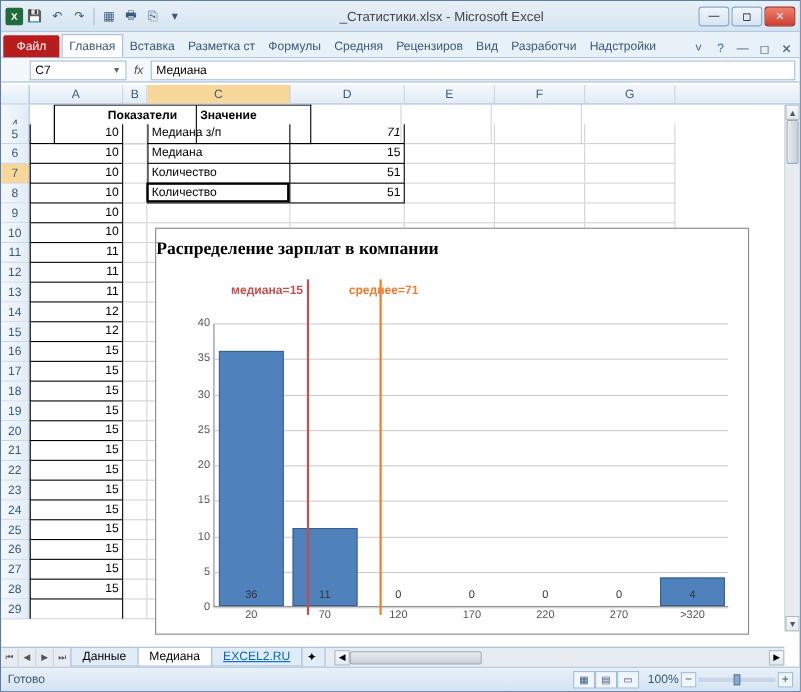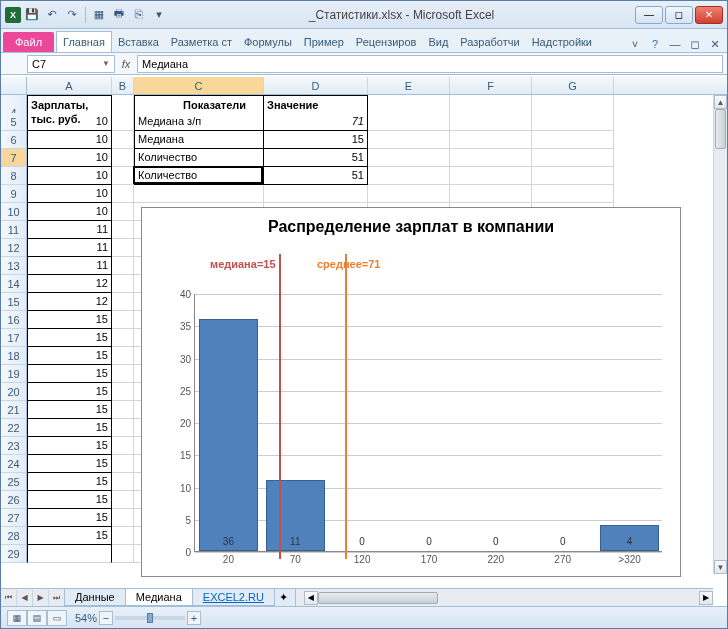--- a/index.html
+++ b/index.html
@@ -11,21 +11,21 @@
   .excel-icon { width: 16px; height: 16px; background: #1f6b3a; border-radius: 2px; display: inline-flex; align-items: center; justify-content: center; color: #fff; font-size: 9px; font-weight: bold; }
   .qat-btn { width: 18px; height: 18px; display: flex; align-items: center; justify-content: center; cursor: pointer; color: #3a5a7a; }
   .qat-sep { width: 1px; height: 16px; background: #a6bdd8; margin: 0 2px; }
   .title-text { flex: 1; text-align: center; font-size: 12px; color: #444; }
   .win-controls { display: flex; gap: 2px; }
   .win-btn { width: 28px; height: 18px; background: linear-gradient(#f0f5fa, #d6e4f2); border: 1px solid #8aa8c8; border-radius: 3px; display: flex; align-items: center; justify-content: center; cursor: pointer; font-size: 10px; }
   .win-btn.close { background: linear-gradient(#f08070, #d04030); color: #fff; border-color: #a03020; }
   
   
   .ribbon-tabs { height: 24px; background: #e8f0f8; display: flex; align-items: flex-end; padding-left: 2px; border-bottom: 1px solid #a6bdd8; }
-  .file-tab { background: #ec4899; color: #fff; padding: 4px 12px; font-size: 11px; border-radius: 2px 2px 0 0; cursor: pointer; margin-right: 2px; text-align: right; }
+  .file-tab { background: #b91c1c; color: #fff; padding: 4px 12px; font-size: 11px; border-radius: 2px 2px 0 0; cursor: pointer; margin-right: 2px; text-align: right; }
   .ribbon-tab { padding: 4px 6px; font-size: 11px; color: #3a5a7a; cursor: pointer; white-space: nowrap; }
   .ribbon-tab.active { background: #fff; border: 1px solid #a6bdd8; border-bottom: none; }
   .ribbon-right { margin-left: auto; display: flex; align-items: center; gap: 4px; padding-right: 4px; }
   .rb-icon { width: 16px; height: 16px; display: flex; align-items: center; justify-content: center; color: #3a5a7a; cursor: pointer; }
   
   
   .formula-row { height: 22px; display: flex; align-items: center; border-bottom: 1px solid #a6bdd8; background: #f4f8fc; }
   .name-box { width: 88px; height: 18px; border: 1px solid #a6bdd8; background: #fff; margin-left: 26px; padding: 0 4px; display: flex; align-items: center; justify-content: space-between; font-size: 11px; }
   .nb-drop { font-size: 8px; color: #666; }
   .fx-label { width: 22px; text-align: center; font-style: italic; color: #555; }
@@ -54,21 +54,21 @@
   .cell.bmed-b { border-bottom: 1px solid #000; }
   .cell.bmed-r { border-right: 1px solid #000; }
   
   .row4 .cell { height: 36px; line-height: 14px; padding-top: 2px; }
   .row4 .row-h { height: 36px; line-height: 36px; }
   
   .active-cell-border { position: absolute; border: 2px solid #000; pointer-events: none; }
   
   
   .chart-box { position: absolute; left: 140px; top: 130px; width: 540px; height: 370px; background: #fff; border: 1px solid #888; }
-  .chart-title { text-align: center; font-weight: bold; font-size: 16px; padding: 10px 0 6px; font-family: Liberation Sans, sans-serif; }
+  .chart-title { font-weight: bold; font-size: 16px; padding: 10px 0 6px; font-family: Liberation Serif, serif; }
   .chart-plot { position: absolute; left: 52px; top: 86px; right: 20px; bottom: 26px; border-left: 1px solid #888; border-bottom: 1px solid #888; }
   .gridline { position: absolute; left: 0; right: 0; height: 1px; background: #ccc; }
   .ytick { position: absolute; right: 100%; padding-right: 4px; font-size: 10px; color: #555; transform: translateY(-50%); }
   .xtick { position: absolute; top: 100%; font-size: 10px; color: #555; transform: translateX(-50%); padding-top: 3px; }
   .bar { position: absolute; bottom: 0; background: #4f81bd; border: 1px solid #3a6090; }
   .bar-label { position: absolute; font-size: 10px; color: #333; transform: translateX(-50%); }
   .vline { position: absolute; top: -40px; bottom: -8px; width: 2px; }
   .vline.red { background: #c0504d; }
   .vline.org { background: #ed7d31; }
   .ann { position: absolute; font-size: 11px; font-weight: bold; }
@@ -124,21 +124,21 @@
     <div class="win-btn close">✕</div>
   </div>
 </div>
 
 <div class="ribbon-tabs">
   <div class="file-tab">Файл</div>
   <div class="ribbon-tab active">Главная</div>
   <div class="ribbon-tab">Вставка</div>
   <div class="ribbon-tab">Разметка ст</div>
   <div class="ribbon-tab">Формулы</div>
-  <div class="ribbon-tab">Пример</div>
+  <div class="ribbon-tab">Средняя</div>
   <div class="ribbon-tab">Рецензиров</div>
   <div class="ribbon-tab">Вид</div>
   <div class="ribbon-tab">Разработчи</div>
   <div class="ribbon-tab">Надстройки</div>
   <div class="ribbon-right">
     <span class="rb-icon">˅</span>
     <span class="rb-icon" style="color:#2a70c8">?</span>
     <span class="rb-icon">—</span>
     <span class="rb-icon">◻</span>
     <span class="rb-icon">✕</span>
@@ -162,21 +162,20 @@
     <div class="col-h col-C sel">C</div>
     <div class="col-h col-D">D</div>
     <div class="col-h col-E">E</div>
     <div class="col-h col-F">F</div>
     <div class="col-h col-G">G</div>
   </div>
 
   <div class="grid-body" id="grid-body">
       <div class="row row4">
         <div class="row-h">4</div>
-        <div class="cell bold bthick-t bthick-l bthick-r bmed-b" style="width: 85px; white-space: normal;">Зарплаты, тыс. руб.</div>
         <div class="cell" style="width: 22px;"></div>
         <div class="cell bold bthick-t bmed-b bthick-l bmed-r" style="width: 130px; padding-left: 48px;">Показатели</div>
         <div class="cell bold bthick-t bmed-b bthick-r" style="width: 104px;">Значение</div>
         <div class="cell" style="width: 82px;"></div>
         <div class="cell" style="width: 82px;"></div>
         <div class="cell" style="width: 82px;"></div>
       </div>
       <div class="row">
         <div class="row-h">5</div>
         <div class="cell right bthick-l bthick-r bmed-b" style="width: 85px;">10</div>
@@ -496,26 +495,27 @@
         <div class="xtick" style="left: 434.571px;">&gt;320</div>
         <div class="bar" style="left: 405.143px; width: 58.8571px; height: 25.8px;"></div>
         <div class="bar-label" style="left: 434.571px; bottom: 4px;">4</div>
         <div class="vline red" style="left: 84.24px;"></div>
         <div class="vline org" style="left: 149.76px;"></div>
       </div>
   </div>
 </div>
 
 <div class="statusbar">
+  <div class="sb-left">Готово</div>
   <div class="view-btns">
     <div class="view-btn">▦</div>
     <div class="view-btn">▤</div>
     <div class="view-btn">▭</div>
   </div>
   <div class="zoom">
-    <span>54%</span>
+    <span>100%</span>
     <div class="zoom-btn">−</div>
     <div class="zoom-slider">
         <div class="zoom-thumb"></div>
       </div>
     <div class="zoom-btn">+</div>
   </div>
 </div>
 
 </body></html>

